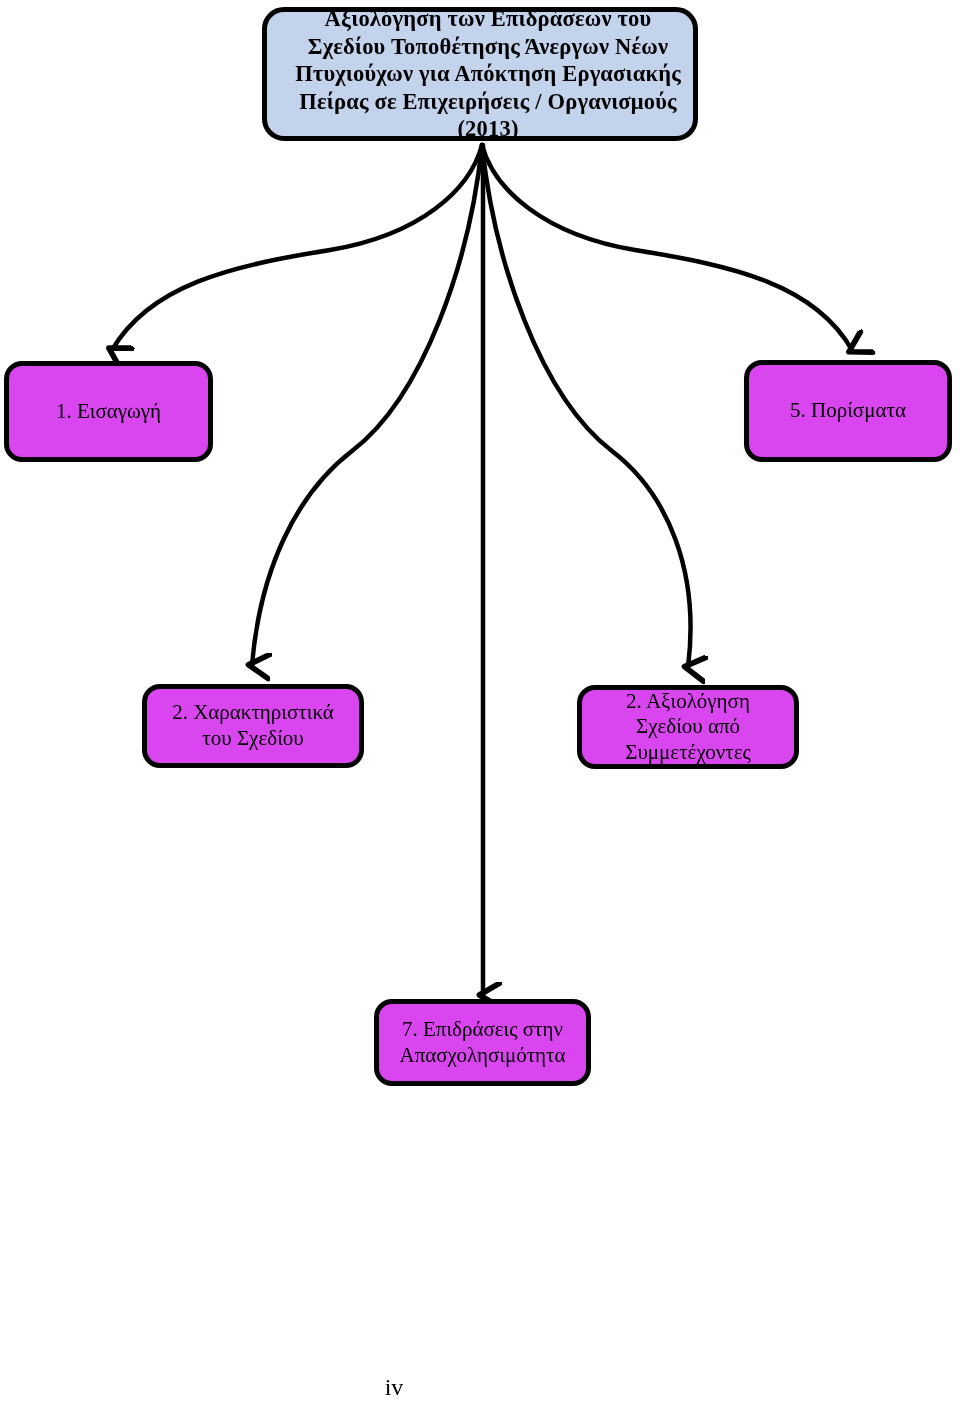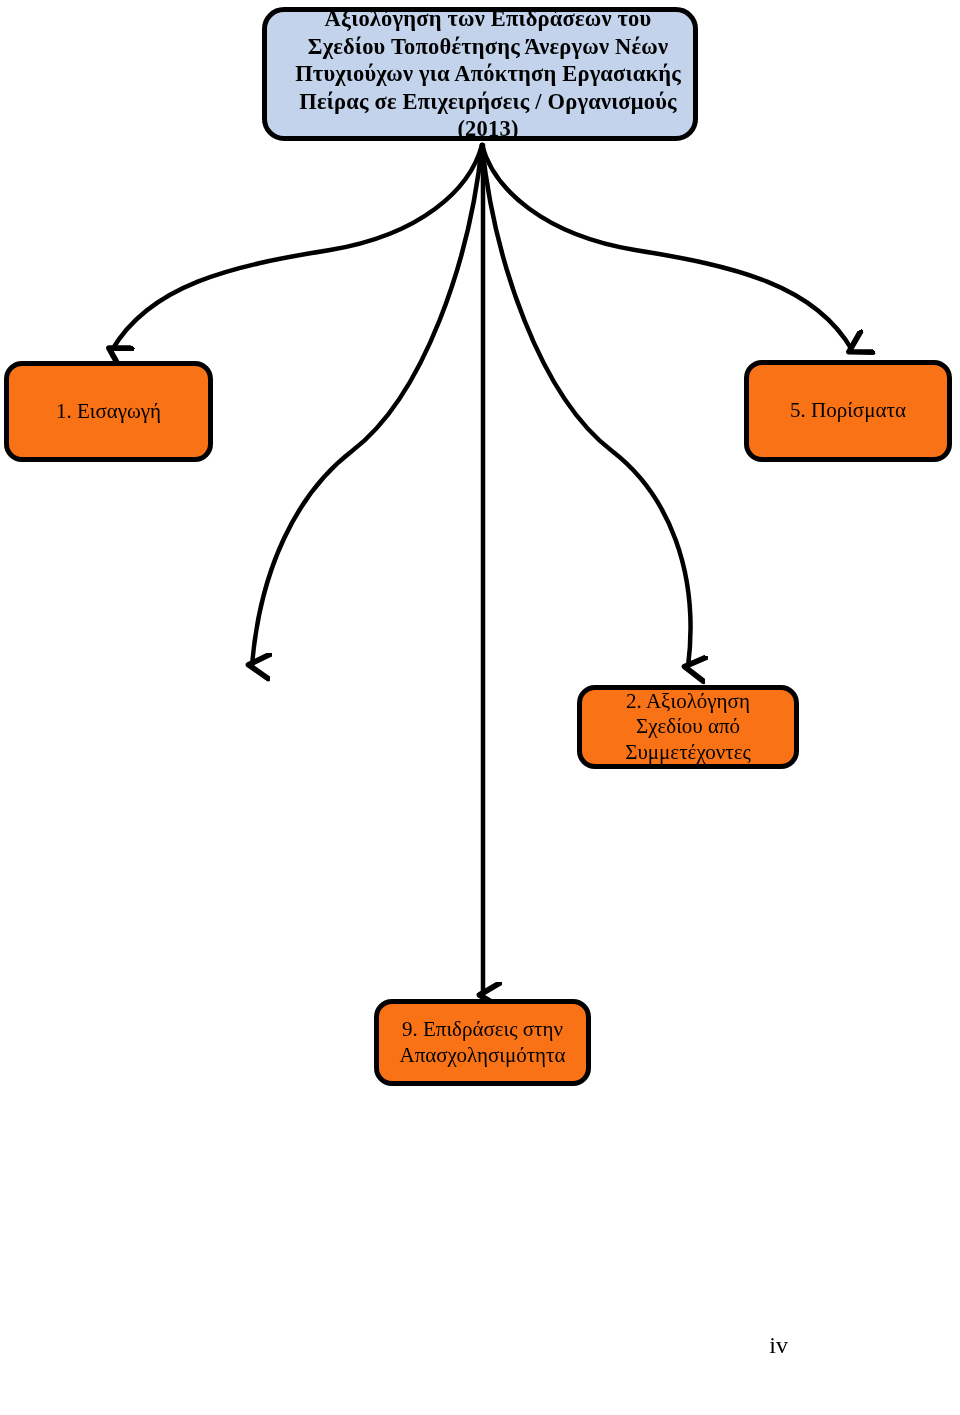--- a/index.html
+++ b/index.html
@@ -51,21 +51,21 @@
     width: 436px;
     height: 134px;
     background: #c3d3ec;
     border-radius: 22px;
     font-weight: bold;
     font-size: 22.5px;
     letter-spacing: 0.2px;
     padding-left: 16px;
   }
   .node-sub {
-    background: #f97316;
+    background: #d946ef;
     font-size: 21px;
   }
   #node-1 {
     left: 4px;
     top: 361px;
     width: 209px;
     height: 101px;
   }
   #node-5 {
     left: 744px;
@@ -88,23 +88,23 @@
   }
   #node-3 {
     left: 374px;
     top: 999px;
     width: 217px;
     height: 87px;
   }
   #page-number {
     position: absolute;
     left: 0;
-    top: 1332px;
+    top: 1374px;
     width: 788px;
-    text-align: right;
+    text-align: center;
     font-size: 24px;
   }
 </style>
 </head>
 <body>
 
 <div id="page">
 
   <svg id="edges" viewBox="0 0 960 1415" width="960" height="1415" xmlns="http://www.w3.org/2000/svg">
     <defs>
@@ -129,23 +129,27 @@
 Σχεδίου Τοποθέτησης Άνεργων Νέων
 Πτυχιούχων για Απόκτηση Εργασιακής
 Πείρας σε Επιχειρήσεις / Οργανισμούς
 (2013)</span>
   </div>
 
   <div class="node node-sub" id="node-1">
     <span class="label">1. Εισαγωγή</span>
   </div>
 
+  <div class="node node-sub" id="node-2">
+    <span class="label">2. Χαρακτηριστικά
+του Σχεδίου</span>
+  </div>
 
   <div class="node node-sub" id="node-3">
-    <span class="label">9. Επιδράσεις στην
+    <span class="label">7. Επιδράσεις στην
 Απασχολησιμότητα</span>
   </div>
 
   <div class="node node-sub" id="node-4">
     <span class="label">2. Αξιολόγηση
 Σχεδίου από
 Συμμετέχοντες</span>
   </div>
 
   <div class="node node-sub" id="node-5">

